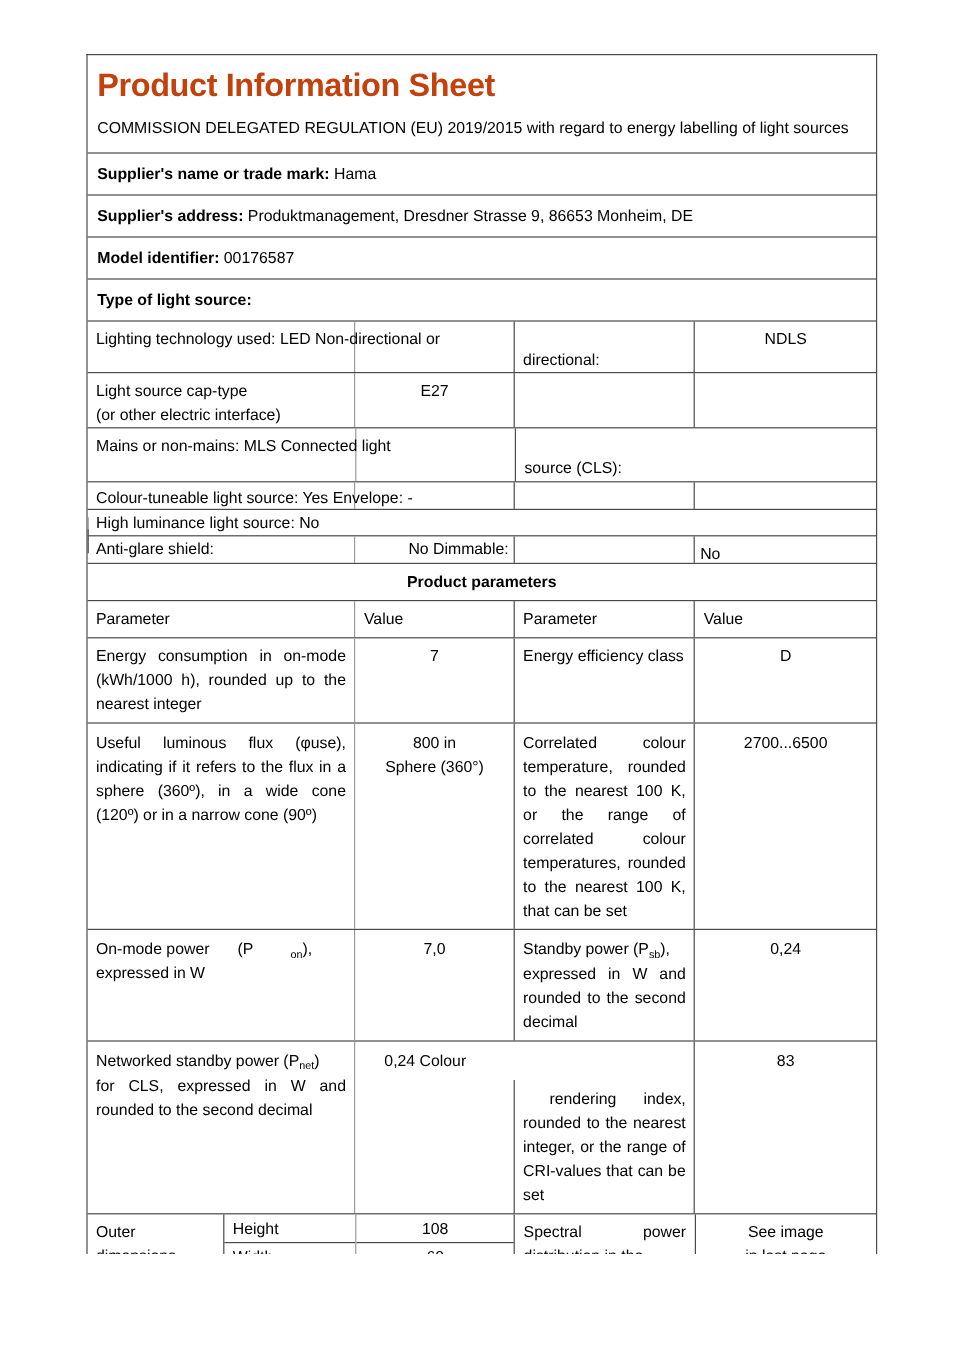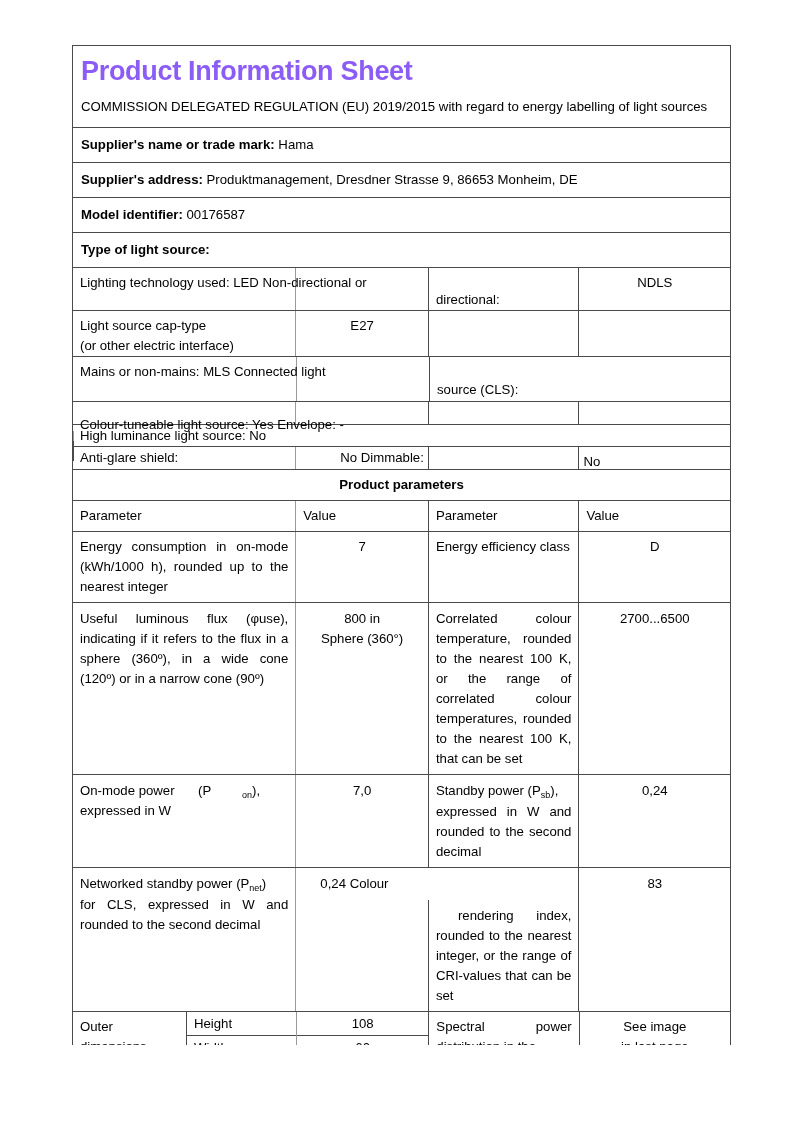--- a/index.html
+++ b/index.html
@@ -37,21 +37,21 @@
   .c3 { width:151px; }
   .c4 { width:152px; }
   .vb { border-left:1px solid #4a4a4a; }
   .vbl { border-left:1px solid #9a9a9a; }
 
   .full { width:659px; }
 
   
   .hdr { padding:8px 8px 10px 8px; }
   .title {
-    color:#8b5cf6;
+    color:#c2410c;
     font-size:27px;
     font-weight:bold;
     letter-spacing:-0.3px;
     line-height:34px;
     margin:0 0 9px 0;
   }
   .subtitle { font-size:13.2px; line-height:20px; }
 
   .kv { padding:7px 8px; font-size:13.2px; line-height:20px; }
   .kv b { font-weight:bold; }
@@ -140,21 +140,21 @@
         <span class="spill" style="left:7px; top:5px;">Mains or non-mains: MLS Connected  light</span>
       </div>
       <div class="cell c2 vbl"></div>
       <div class="cell c3 vb">
         <div style="margin-top:18px;">source (CLS):</div>
       </div>
     </div>
 
     <div class="row dark" style="height:23px;">
       <div class="cell c1" style="padding-top:1px;">
-        <span class="spill" style="left:7px; top:13px;">Colour-tuneable light source: Yes Envelope: -</span>
+        <span class="spill" style="left:7px; top:3px;">Colour-tuneable light source: Yes Envelope: -</span>
       </div>
       <div class="cell c2 vbl"></div>
       <div class="cell c3 vb"></div>
       <div class="cell c4 vb"></div>
     </div>
 
     <div class="row dark" style="height:22px;flex-direction:column;">
       <div class="cell c1" style="padding-top:1px;">
         <span class="spill" style="left:7px; top:1px;">High luminance light source: No</span>
       </div>

